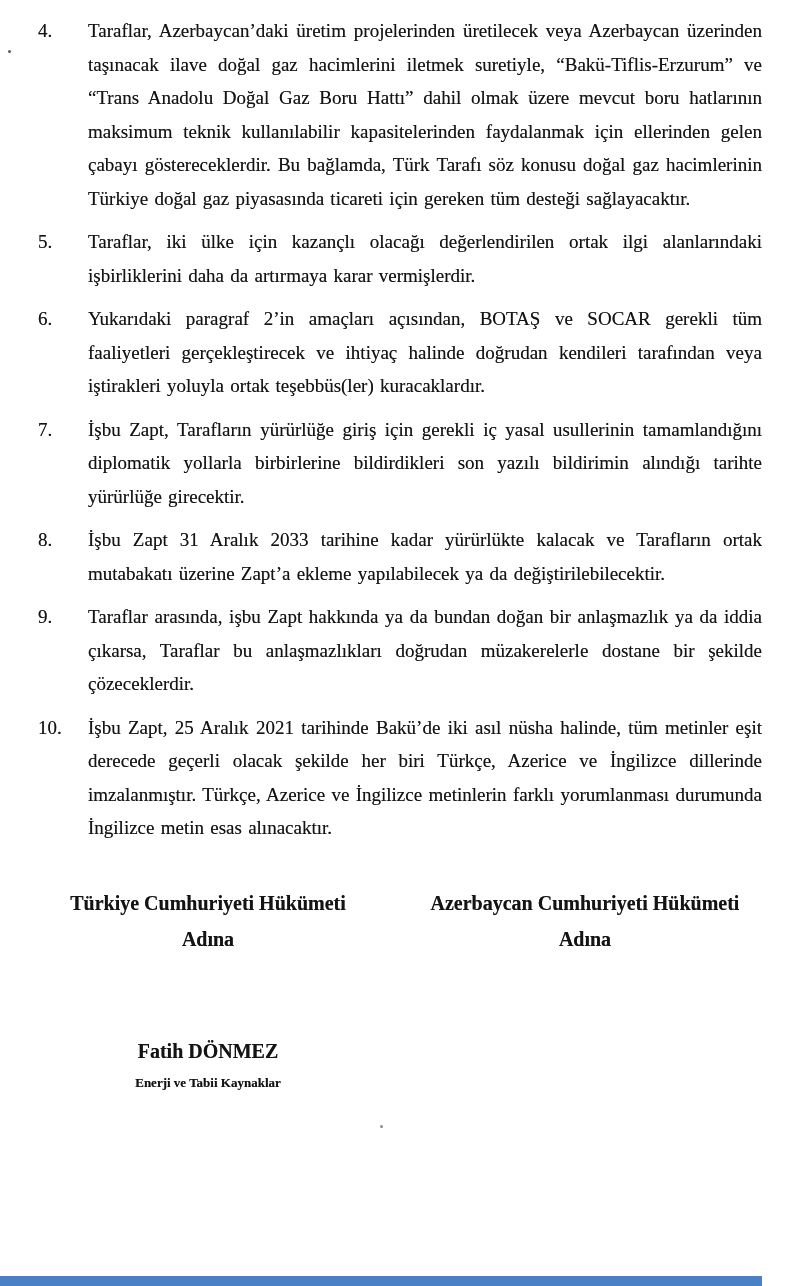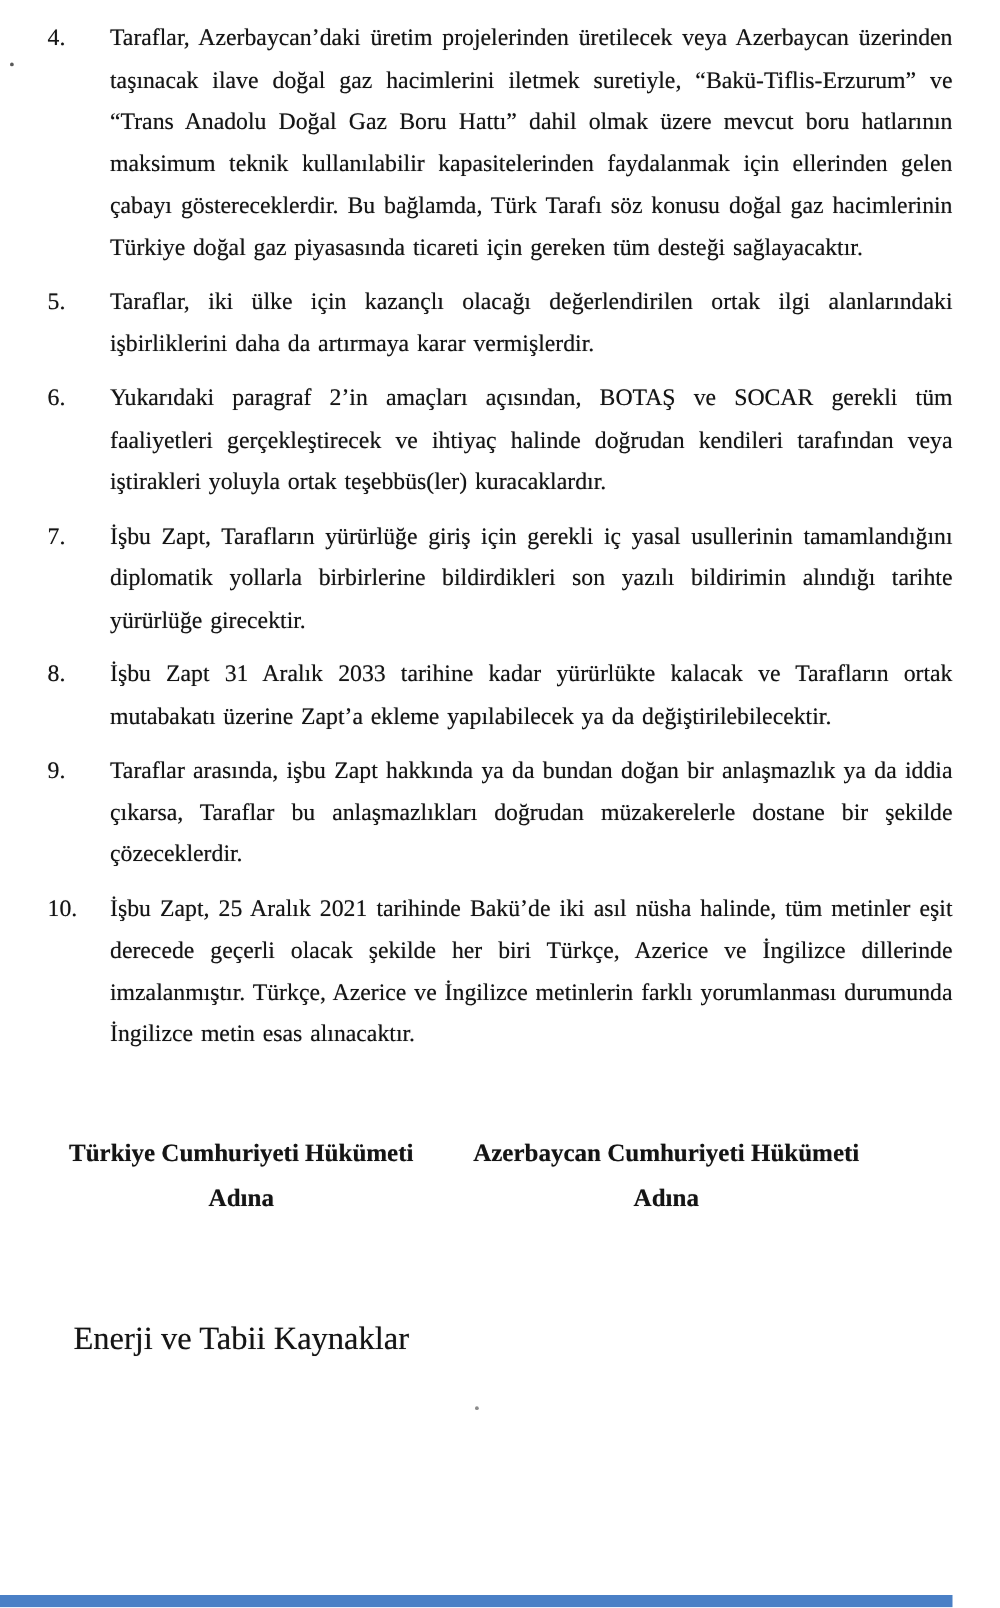--- a/index.html
+++ b/index.html
@@ -35,44 +35,45 @@
     flex: 1 1 auto;
     margin: 0;
     font-size: 19px;
     line-height: 33.5px;
     text-align: justify;
     text-justify: inter-word;
     word-spacing: 1.5px;
   }
   .signatures {
     display: flex;
-    margin-top: 60px;
-    padding: 0 45px 0 23px;
+    justify-content: space-between;
+    margin-top: 40px;
+    padding: 0 45px 0 38px;
     text-shadow: 0 0 0.6px rgba(10,10,10,0.55);
   }
   .sig-col {
     width: 340px;
     text-align: center;
   }
   .sig-header {
     font-size: 20px;
     font-weight: bold;
     line-height: 36px;
   }
   .sig-person {
     margin-top: 78px;
     line-height: 32px;
   }
   .sig-name {
     font-size: 20px;
     font-weight: bold;
   }
   .sig-title {
-    font-size: 26px;
-    font-weight: normal;
+    font-size: 13px;
+    font-weight: bold;
   }
   .speck {
     position: absolute;
     background: #5a5a5a;
     border-radius: 50%;
   }
   .speck-1 { left: 8px;   top: 50px;   width: 3px; height: 3px; }
   .speck-2 { left: 380px; top: 1125px; width: 3px; height: 3px; opacity: 0.7; }
   .footer-bar {
     position: absolute;
@@ -128,20 +129,21 @@
   </div>
 
   <div class="signatures">
 
     <div class="sig-col">
       <div class="sig-header">
         <div>Türkiye Cumhuriyeti Hükümeti</div>
         <div>Adına</div>
       </div>
       <div class="sig-person">
+        <div class="sig-name">Fatih DÖNMEZ</div>
         <div class="sig-title">Enerji ve Tabii Kaynaklar</div>
       </div>
     </div>
 
     <div class="sig-col">
       <div class="sig-header">
         <div>Azerbaycan Cumhuriyeti Hükümeti</div>
         <div>Adına</div>
       </div>
     </div>

